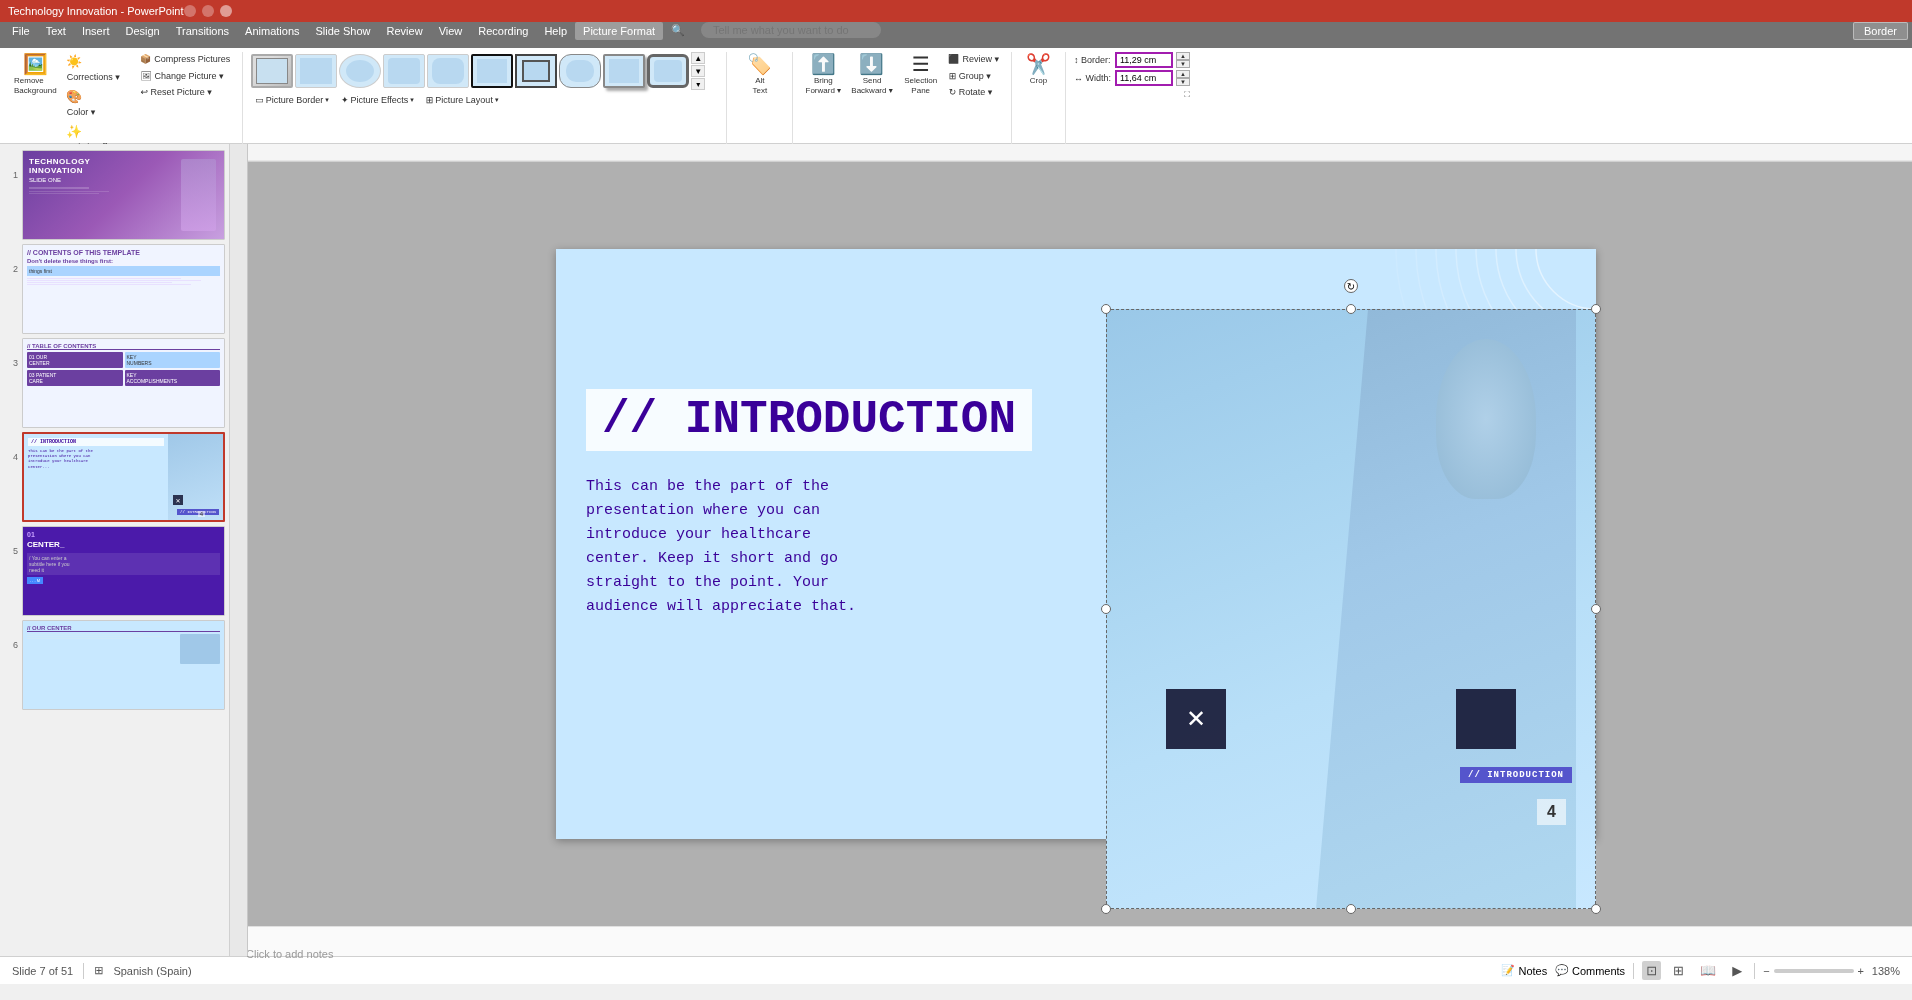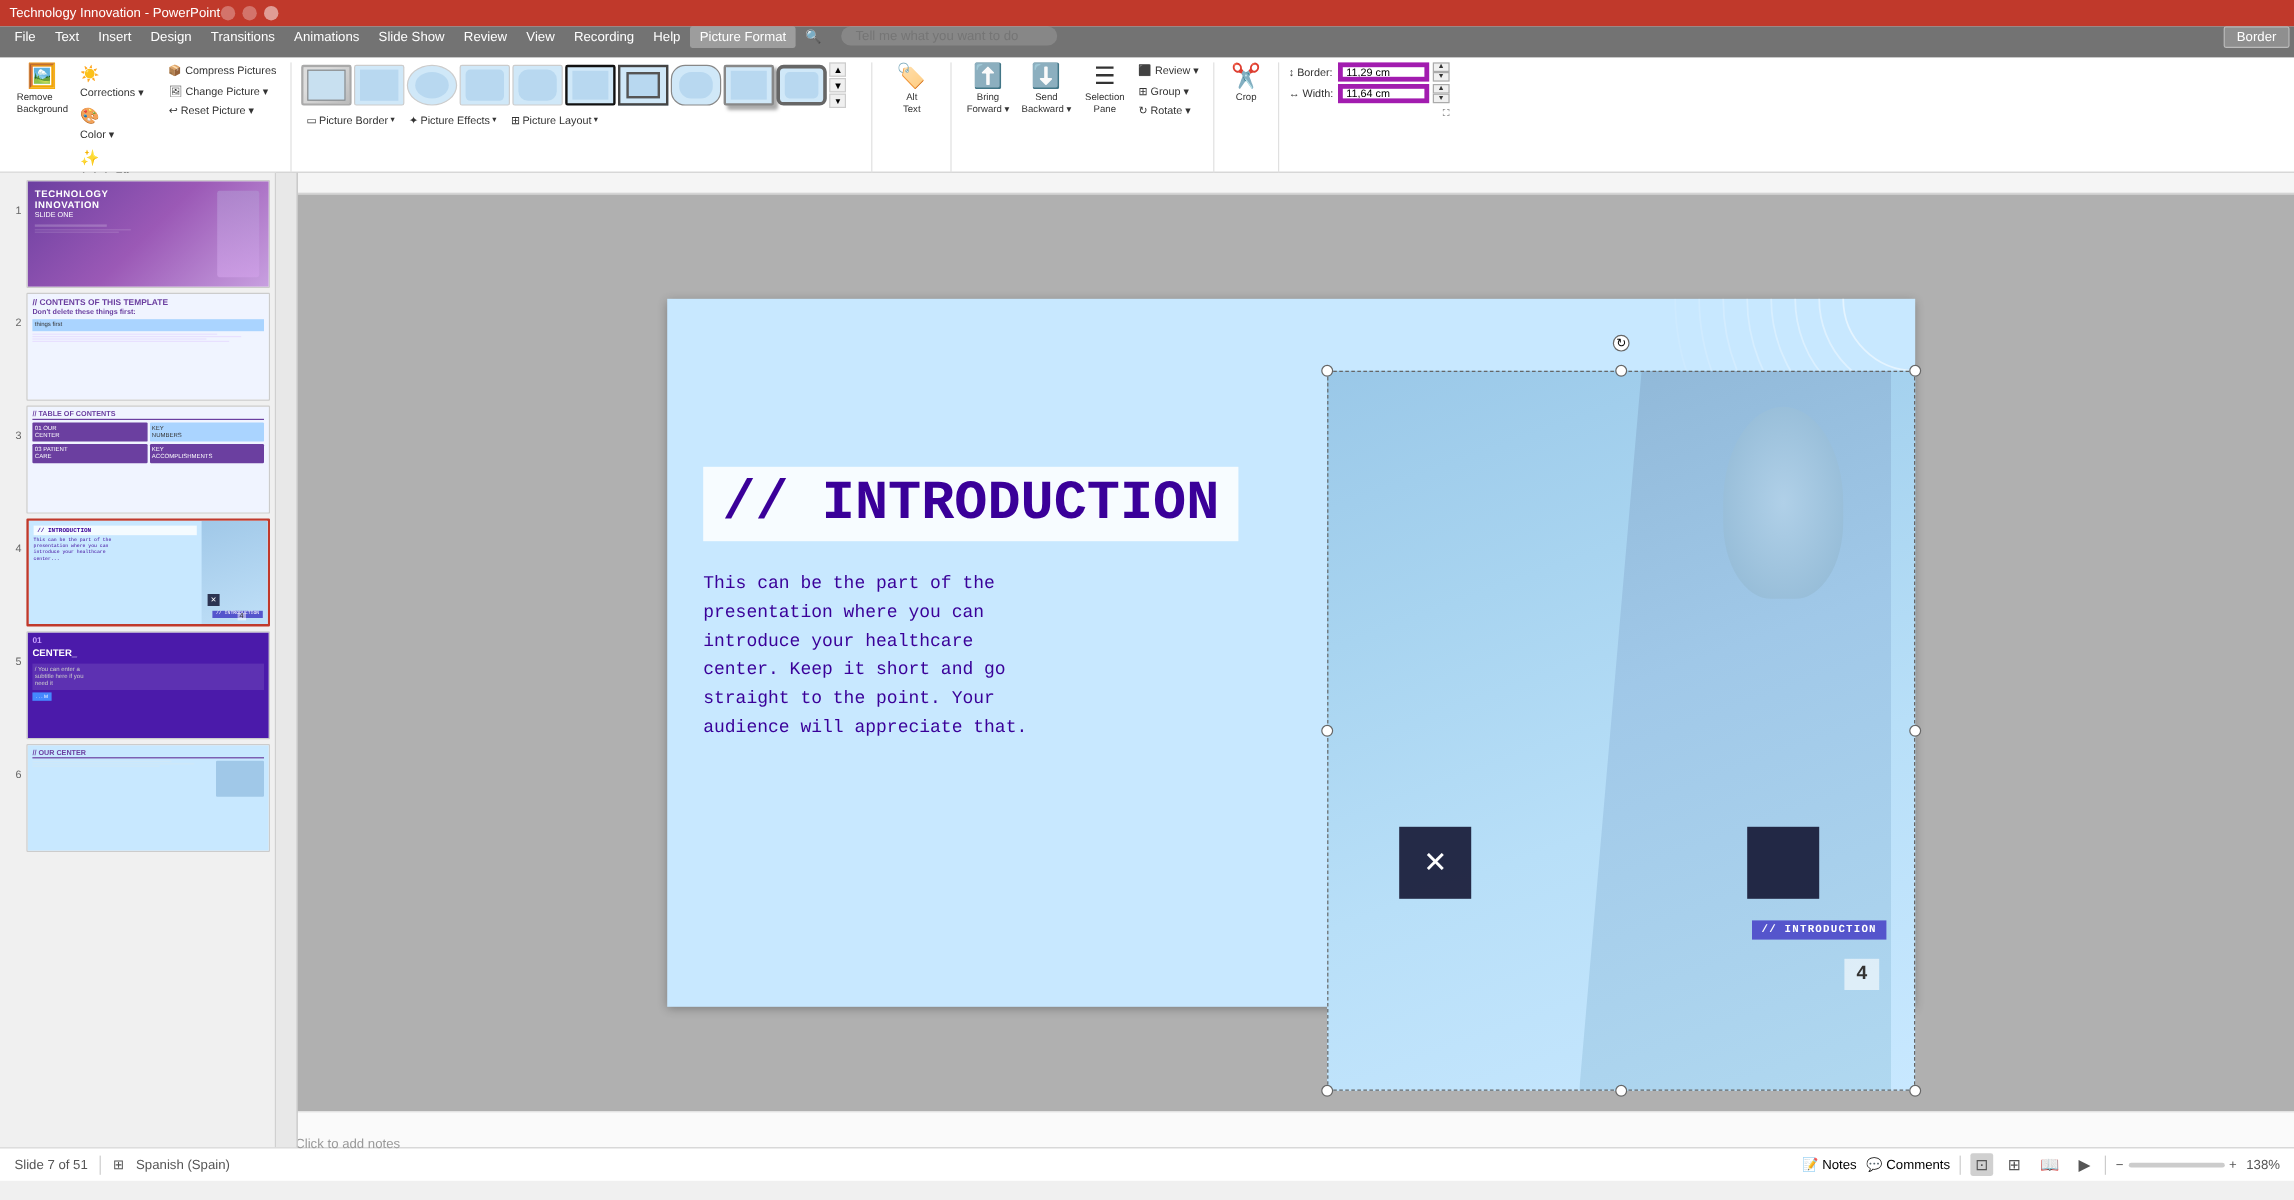--- a/index.html
+++ b/index.html
@@ -478,23 +478,23 @@
       gap: 2px;
       font-size: 9px;
       color: #333;
     }
     .size-input-row {
       display: flex;
       align-items: center;
       gap: 3px;
     }
     .size-input {
-      width: 76px;
+      width: 58px;
       height: 16px;
-      border: 4px solid #a21caf;
+      border: 2px solid #a21caf;
       padding: 0 3px;
       font-size: 9px;
     }
     .size-spinner {
       display: flex;
       flex-direction: column;
     }
     .spin-btn {
       width: 14px;
       height: 8px;

